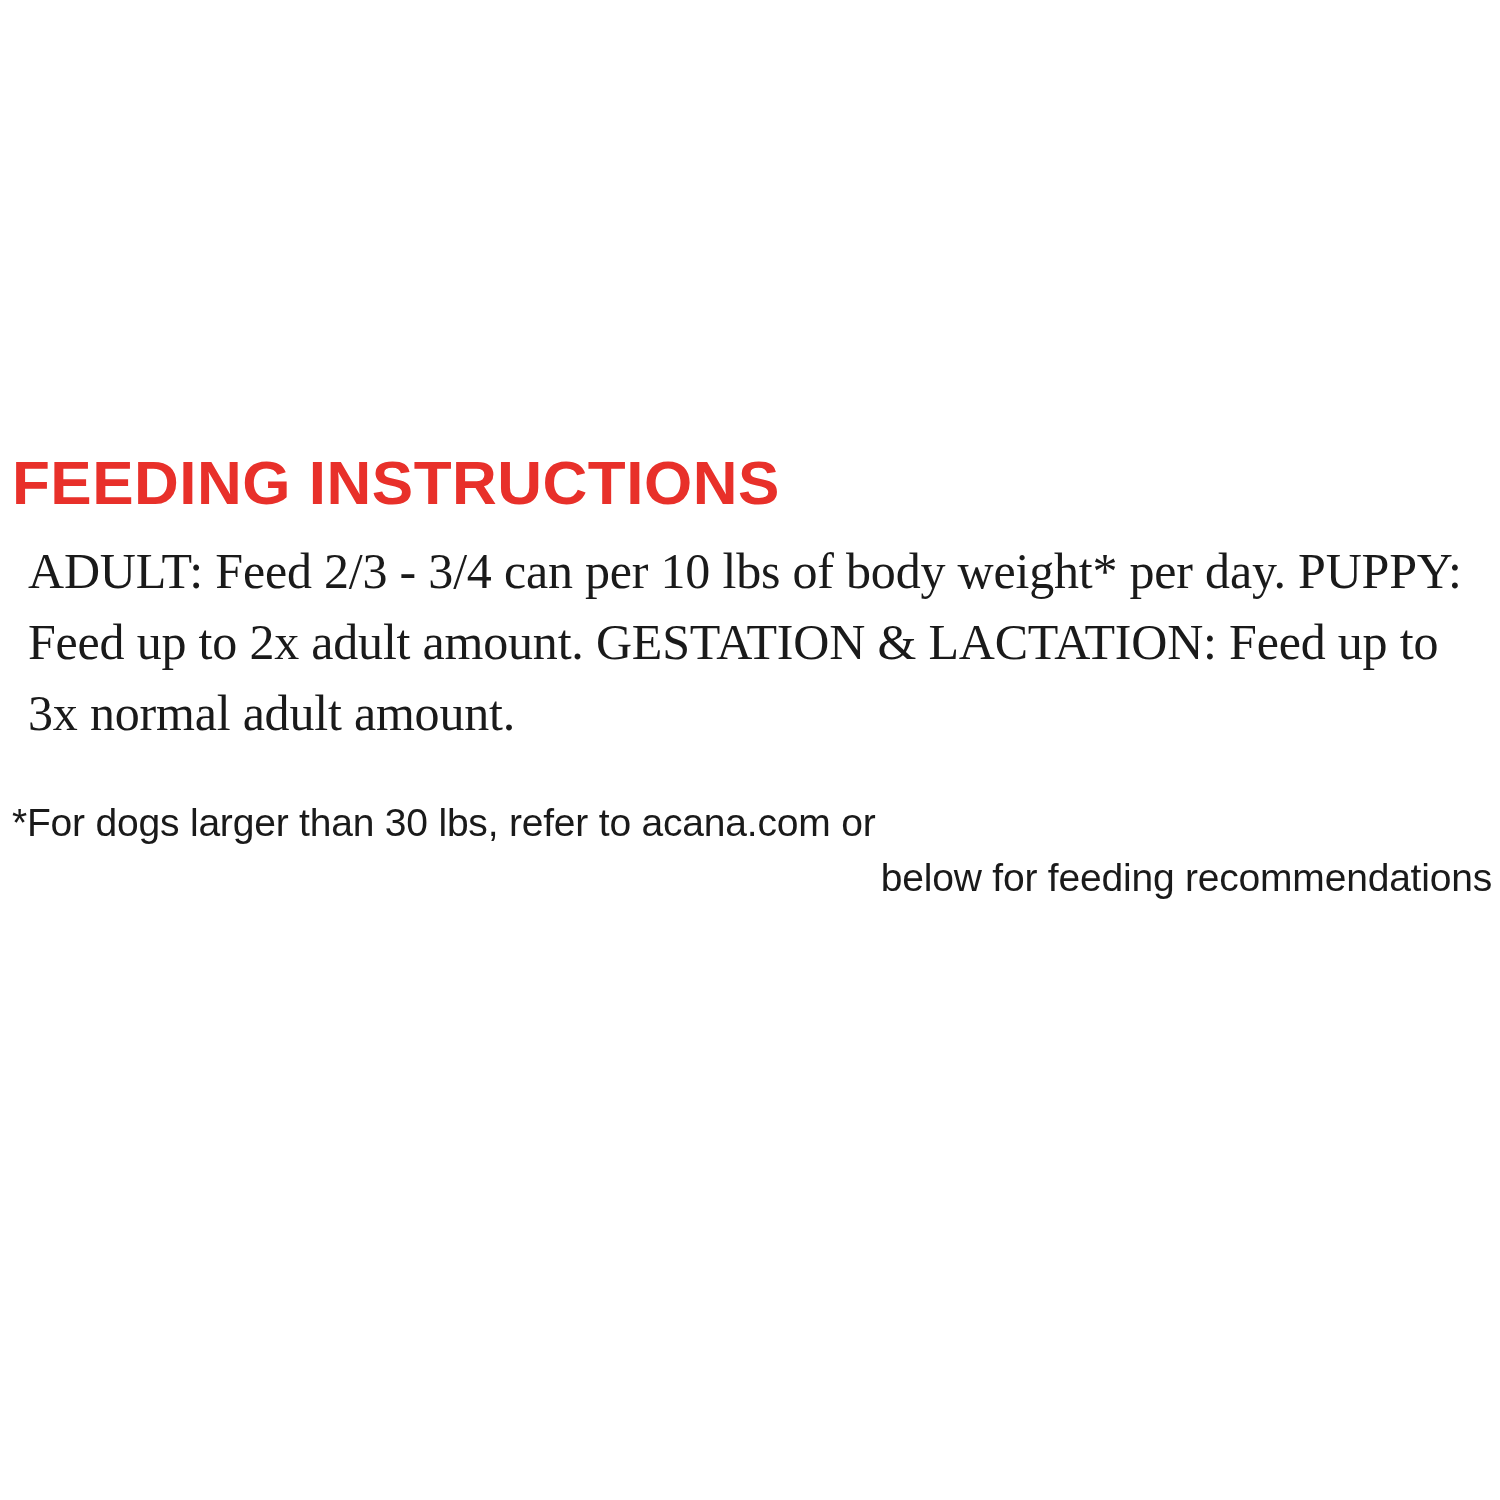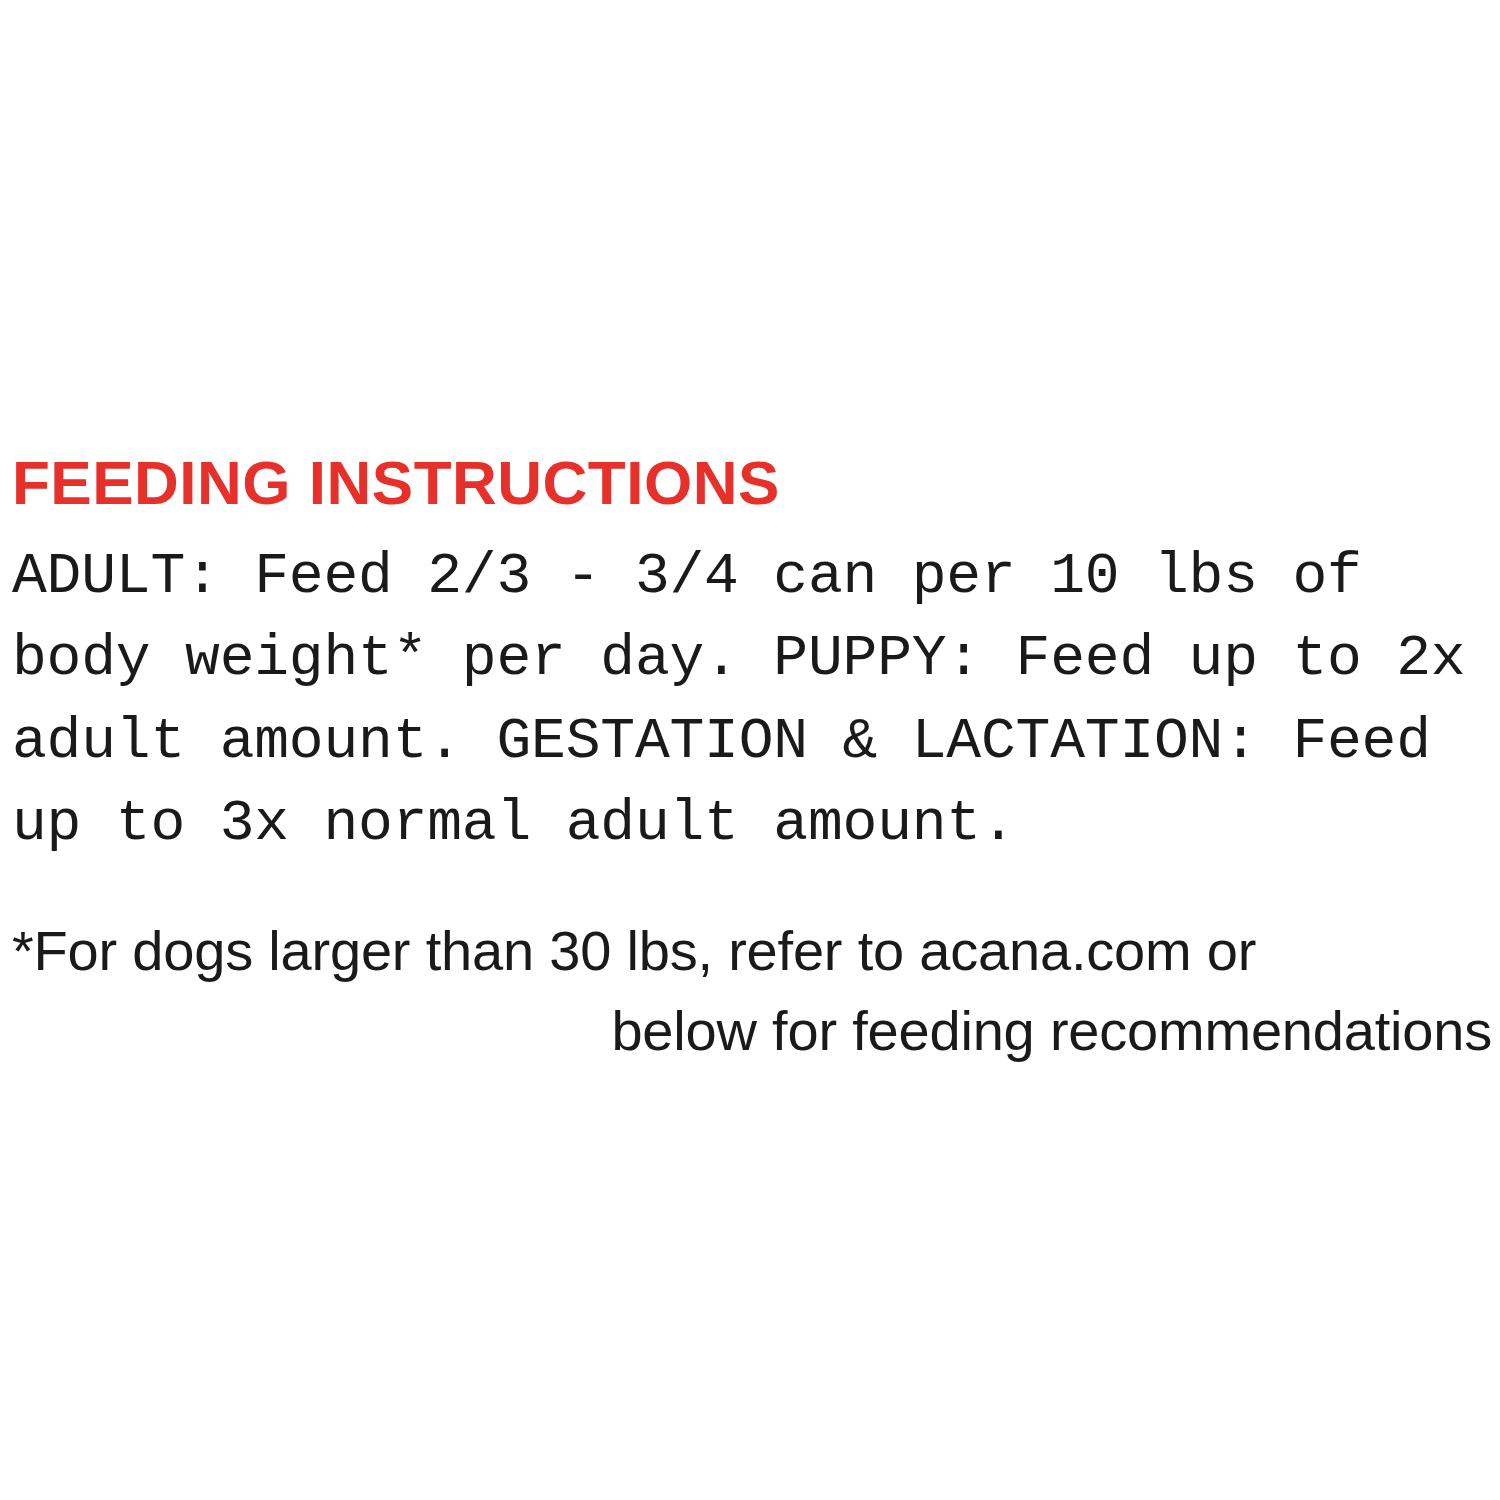--- a/index.html
+++ b/index.html
@@ -32,30 +32,30 @@
     color: #e8302a;
     font-size: 62px;
     font-weight: bold;
     letter-spacing: 0.5px;
     line-height: 1.0;
     margin: 0 0 22px 0;
     font-family: "Liberation Sans", sans-serif;
   }
   .body-para {
     color: #1a1a1a;
-    font-size: 58px;
+    font-size: 50px;
     line-height: 1.42;
-    margin: 0;
-    font-family: Liberation Mono, monospace;
+    margin: 16px;
+    font-family: Liberation Serif, serif;
     letter-spacing: -0.2px;
     max-width: 1480px;
   }
   .footnote-para {
     color: #1a1a1a;
-    font-size: 56px;
+    font-size: 39px;
     line-height: 1.42;
     margin: 46px 0 0 0;
     font-family: "Liberation Sans", sans-serif;
     letter-spacing: -0.2px;
     max-width: 1480px;
     text-align: justify;
     text-justify: inter-word;
   }
   .footnote-para .lastline {
     display: block;

